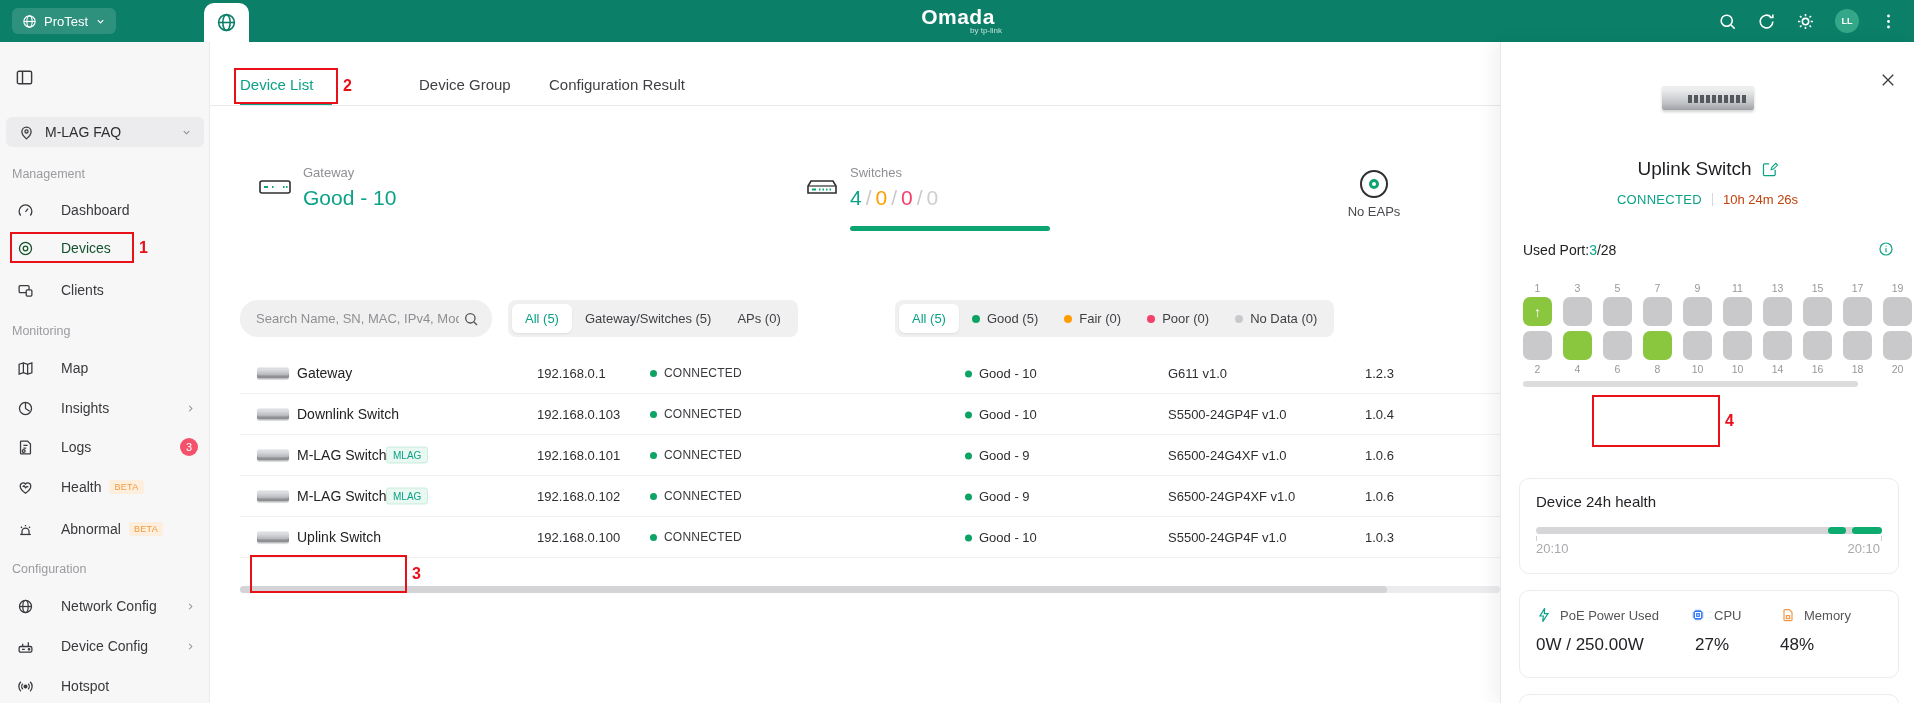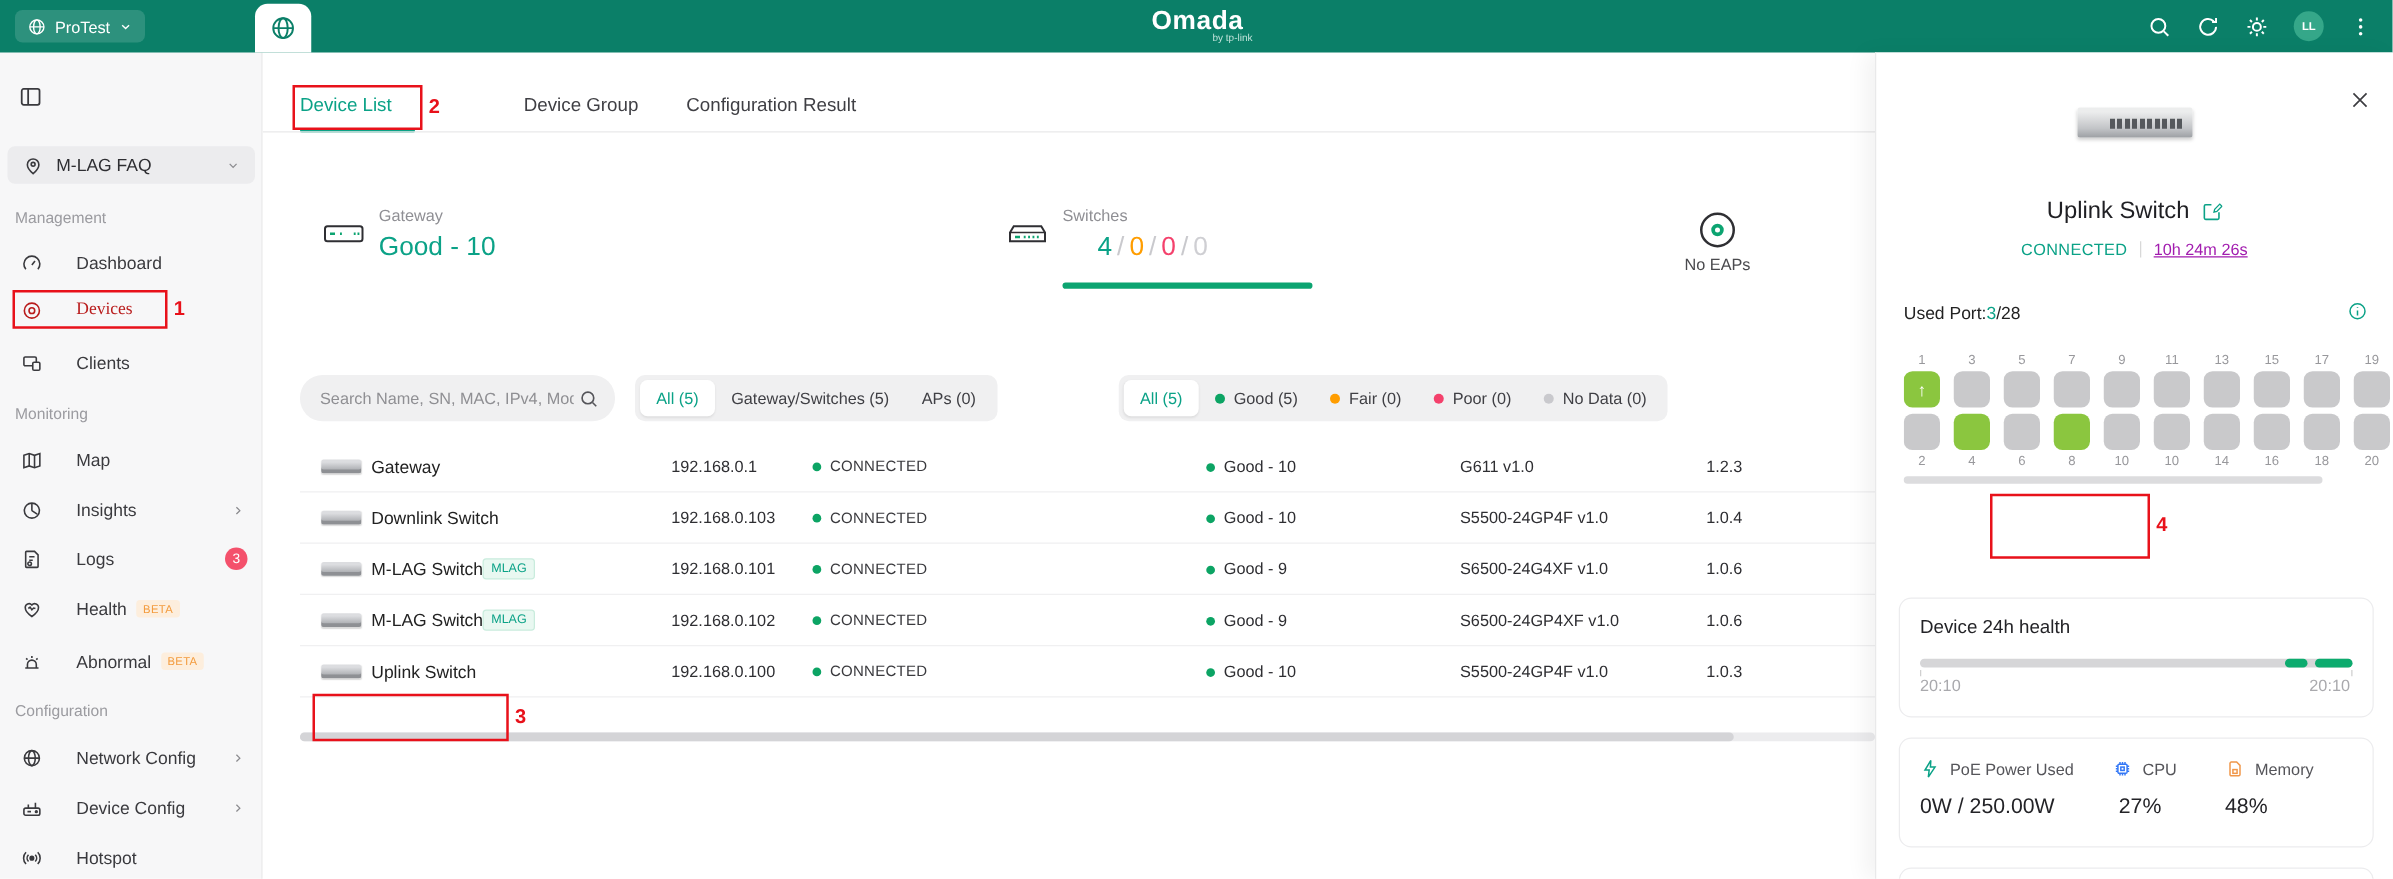--- a/index.html
+++ b/index.html
@@ -25,21 +25,21 @@
   .sidebar { position:absolute; left:0; top:42px; width:210px; height:661px; background:#f7f7f8; border-right:1px solid #ebebec; z-index:2; }
   .collapse-btn { position:absolute; left:15px; top:26px; width:19px; height:19px; color:#3a3a3e; cursor:pointer; }
   .site-item { position:absolute; left:6px; top:75px; width:198px; height:30px; background:#ececee; border-radius:6px;
     display:flex; align-items:center; padding:0 12px; cursor:pointer; }
   .site-item .si { width:17px; height:17px; color:#3a3a3e; }
   .site-item .si-label { margin-left:10px; font-size:14px; color:#2e2e32; flex:1; }
   .sec-label { position:absolute; left:12px; font-size:12.5px; color:#9b9ba0; }
   .side-item { position:absolute; left:0; width:100%; height:28px; display:flex; align-items:center; padding-left:17px; cursor:pointer; color:#3a3a3e; }
   .side-item .si { width:17px; height:17px; flex:0 0 17px; }
   .side-item .si-label { margin-left:27px; font-size:14px; }
-  .side-item.active { color:#b91c1c;font-family:Liberation Serif, serif; }
+  .side-item.active { color:#14532d; }
   .count-badge { position:absolute; right:11px; width:18px; height:18px; border-radius:50%; background:#f4516c; color:#fff;
     font-size:11px; display:flex; align-items:center; justify-content:center; }
   .chev { position:absolute; right:13px; width:11px; height:11px; color:#8a8a8e; }
   .beta { margin-left:8px; background:#fdeedd; color:#f39b3d; font-size:9px; padding:2px 5px; border-radius:3px; letter-spacing:.3px; }
 
   
   .main { position:absolute; left:210px; top:42px; width:1290px; height:565px; background:#fff; overflow:hidden; }
   .tab { position:absolute; top:34px; font-size:15px; color:#3f3f44; cursor:pointer; }
   .tab.active { color:#0ba287; }
   .tab-underline { position:absolute; left:30px; top:61px; width:92px; height:3px; background:#0ba287; border-radius:2px; }
@@ -100,21 +100,21 @@
     background:linear-gradient(#eceded 15%, #c2c4c7 70%, #9da0a4);
     box-shadow:0 2px 3px rgba(0,0,0,.18); }
   .dev-img::after { content:""; position:absolute; left:26px; right:8px; top:9px; height:8px;
     background:repeating-linear-gradient(90deg,#55585c 0 4px,transparent 4px 6px); }
   .p-title { position:absolute; left:0; top:116px; width:100%; display:flex; align-items:center; justify-content:center; gap:9px; }
   .p-title b { font-size:19px; font-weight:400; color:#1f1f23; }
   .edit-ic { width:17px; height:17px; color:#0ba287; cursor:pointer; }
   .p-status { position:absolute; left:0; top:150px; width:100%; display:flex; align-items:center; justify-content:center; gap:10px; font-size:13px; }
   .p-status .st { color:#0ba287; letter-spacing:.3px; }
   .p-status .sep { width:1px; height:13px; background:#d8d8d8; }
-  .p-status .up { color:#a21caf;text-decoration:underline; }
+  .p-status .up { color:#c2410c; }
   .used-port { position:absolute; left:22px; top:200px; font-size:14px; color:#222; }
   .used-port b { color:#0ba287; font-weight:400; }
   .p-info { position:absolute; right:20px; top:199px; width:16px; height:16px; color:#0ba287; }
   .port-grid { position:absolute; left:22px; top:240px; width:392px; height:96px; display:flex; gap:11px; overflow:hidden; }
   .port-col { flex:0 0 29px; display:flex; flex-direction:column; align-items:center; }
   .port-label { font-size:10.5px; color:#98989c; height:13px; line-height:13px; }
   .port-sq { width:29px; height:29px; border-radius:7px; background:#c9c9cb; margin:2px 0 3px; color:#fff;
     font-size:14px; font-weight:700; display:flex; align-items:center; justify-content:center; cursor:pointer; }
   .port-sq.on { background:#8bc63f; }
   .port-scroll { position:absolute; left:22px; top:339px; width:335px; height:6px; border-radius:3px; background:#dcdcde; }
@@ -326,21 +326,21 @@
   <div class="stat-label" style="left:93px;top:123px">Gateway</div>
   <div class="stat-value gw-value" style="left:93px;top:144px">Good - 10</div>
 
   <svg class="stat-icon" style="left:595px;top:132px" width="34" height="26" viewBox="0 0 34 26" fill="none" stroke="#2f2f33" stroke-width="1.6">
       <path d="M6 7h22l3 5v7H3v-7z"></path>
       <path d="M3 12h28" stroke-width="1.2"></path>
       <path d="M7 15.5h4" stroke="#0ca471" stroke-width="2"></path>
       <path d="M14 15.5h1.5M17.5 15.5H19M21 15.5h1.5M24.5 15.5H26" stroke="#0ca471" stroke-width="2"></path>
     </svg>
   <div class="stat-label" style="left:640px;top:123px">Switches</div>
-  <div class="stat-value" style="left:668px;top:144px"><span class="sw-good">4</span><span class="sw-sep">/</span><span class="sw-fair">0</span><span class="sw-sep">/</span><span class="sw-poor">0</span><span class="sw-sep">/</span><span class="sw-none">0</span></div>
+  <div class="stat-value" style="left:640px;top:144px"><span class="sw-good">4</span><span class="sw-sep">/</span><span class="sw-fair">0</span><span class="sw-sep">/</span><span class="sw-poor">0</span><span class="sw-sep">/</span><span class="sw-none">0</span></div>
   <div class="sw-bar"></div>
 
   <div class="eap-wrap">
     <div class="eap-icon">
         <i></i>
       </div>
     <div class="eap-label">No EAPs</div>
   </div>
 
   <div class="search-box">

